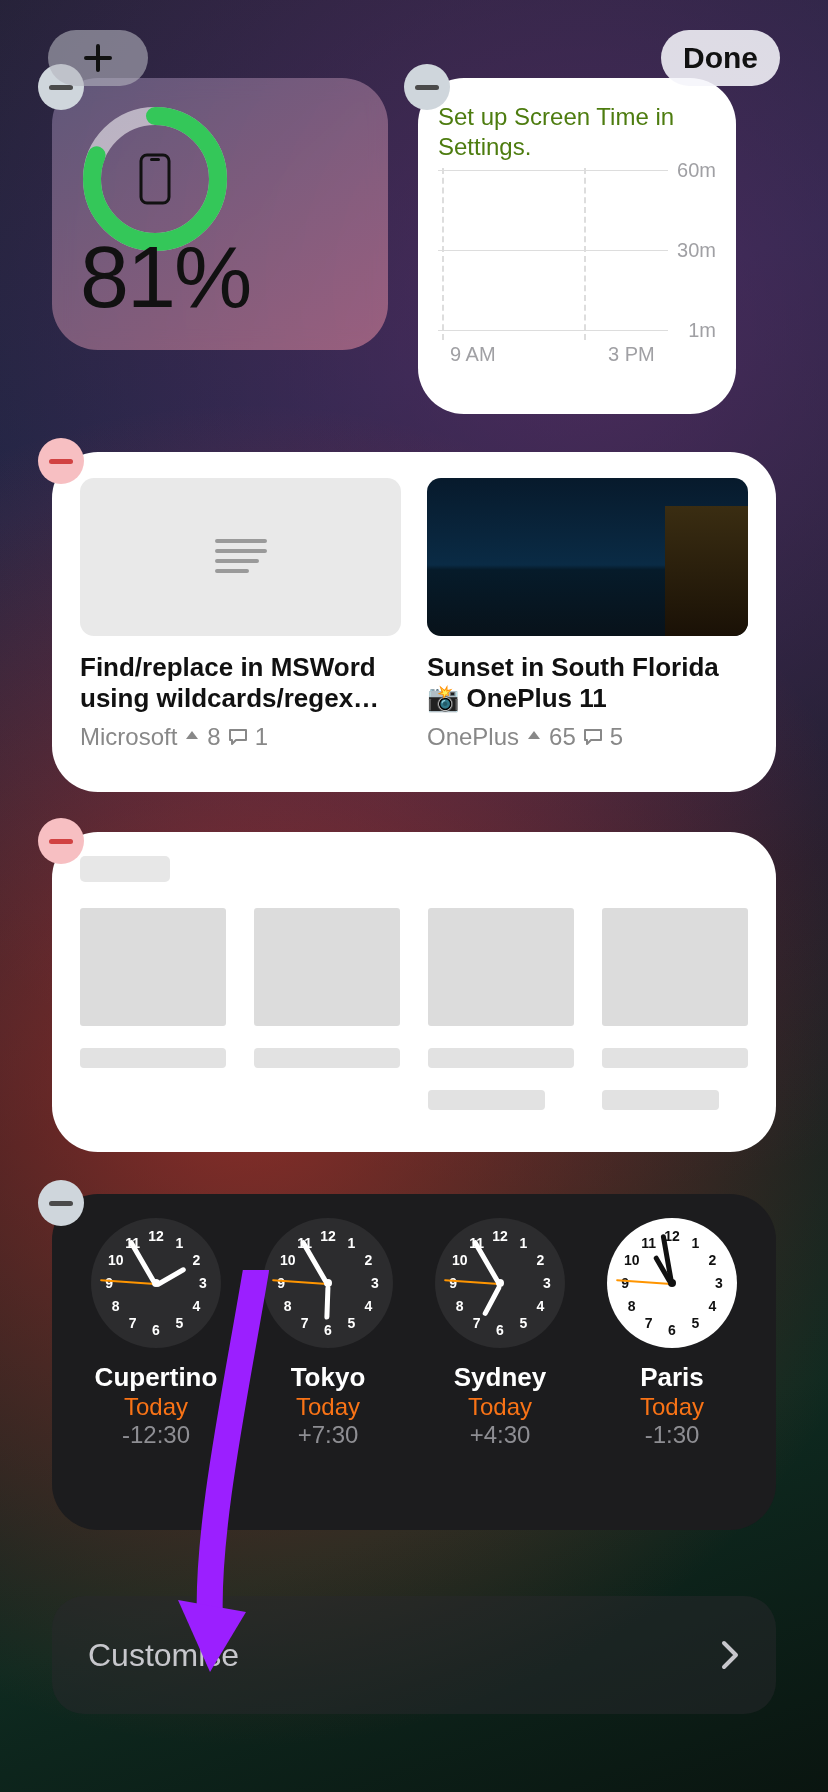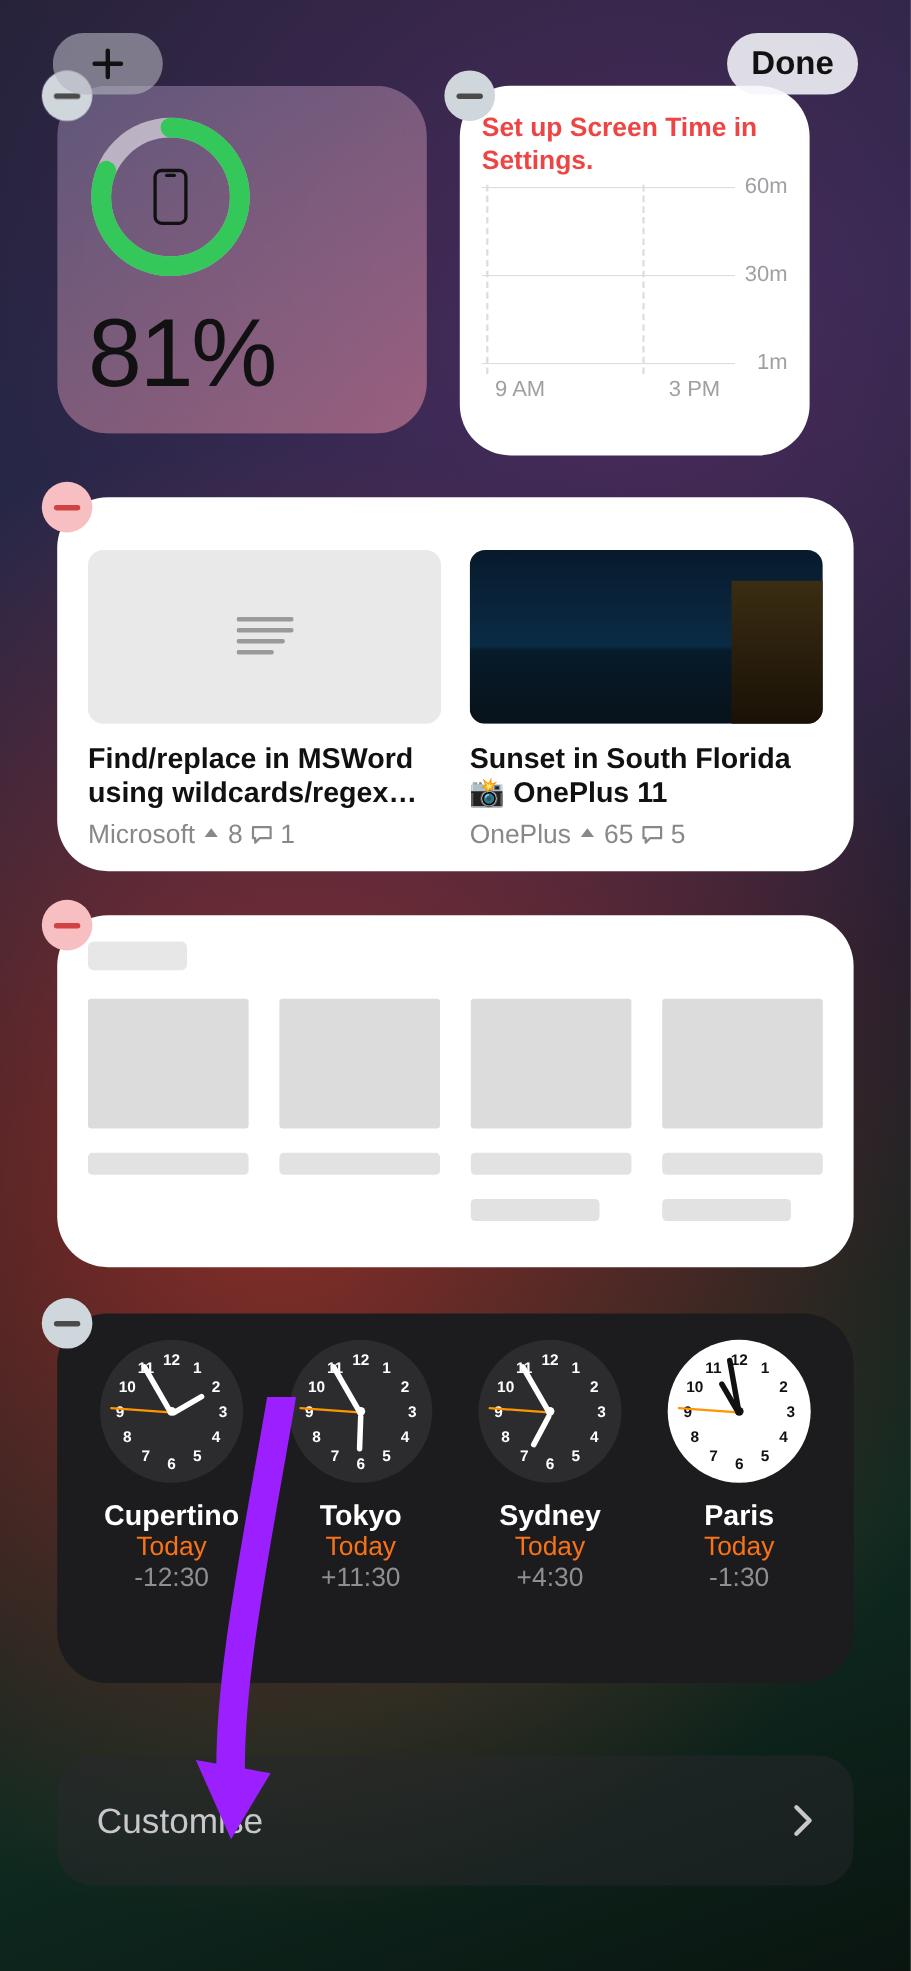--- a/index.html
+++ b/index.html
@@ -31,50 +31,50 @@
     position:absolute; width:46px; height:46px; border-radius:50%;
     background:#cfd6dc; display:flex; align-items:center; justify-content:center;
     z-index:5;
   }
   .minus-badge.pink { background:#f7bfc2; }
   .minus-bar { width:24px; height:5px; background:#4b4b4b; border-radius:3px; }
   .minus-badge.pink .minus-bar { background:#d14242; }
 
   
   .battery-widget {
-    position:absolute; top:78px; left:52px; width:336px; height:316px;
+    position:absolute; top:78px; left:52px; width:336px; height:272px;
     border-radius:46px;
     background: linear-gradient(150deg, rgba(140,130,170,0.55), rgba(230,140,160,0.55));
     backdrop-filter: blur(10px);
     padding: 22px 24px;
   }
   .ring-wrap { position:relative; width:150px; height:150px; margin-top:4px; margin-left:4px; }
   .ring-bg, .ring-fg { position:absolute; inset:0; }
   .phone-ic { position:absolute; left:50%; top:50%; transform:translate(-50%,-50%); }
   .battery-pct { position:absolute; bottom:22px; left:28px; font-size:88px; font-weight:400; letter-spacing:-2px; color:#111; }
 
   
   .screentime-widget {
     position:absolute; top:78px; left:418px; width:318px; height:336px;
     border-radius:46px; background:#fff; padding: 24px 20px 14px 20px;
   }
-  .st-text { font-size:24px; color:#ef4444; line-height:1.25;font-weight:bold; }
+  .st-text { font-size:24px; color:#4d7c0f; line-height:1.25; }
   .st-chart { position:relative; height:204px; }
   .st-gridline { position:absolute; left:0; right:48px; border-top:1px solid #ddd; }
   .st-ylabel { position:absolute; right:0; font-size:20px; color:#a0a0a4; transform:translateY(-50%); }
   .st-vline { position:absolute; top:6px; bottom:26px; border-left:2px dashed #ddd; }
   .st-xlabel { position:absolute; bottom:0; font-size:20px; color:#a0a0a4; }
 
   
   .posts-widget {
     position:absolute; top:452px; left:52px; right:52px; height:340px;
     border-radius:46px; background:#fff; padding:26px 28px;
   }
   .posts-row { display:flex; gap:26px; }
-  .post-col { flex:1; min-width:0;margin-top:22px; }
+  .post-col { flex:1; min-width:0; }
   .post-thumb { width:100%; height:158px; border-radius:14px; }
   .thumb-article { background:#e9e9e9; display:flex; align-items:center; justify-content:center; }
   .thumb-photo {
     background:
       radial-gradient(circle at 88% 28%, #e8d36a 0 12px, transparent 13px),
       linear-gradient(180deg, #071a2c 0%, #0a2b45 55%, #061b2a 58%, #08121a 100%);
     position:relative; overflow:hidden;
   }
   .thumb-photo::after{
     content:""; position:absolute; right:0; top:18%; bottom:0; width:26%;
@@ -305,21 +305,21 @@
           <div class="cnum" style="left: 14%; top: 50%;">9</div>
           <div class="cnum" style="left: 19%; top: 32%;">10</div>
           <div class="cnum" style="left: 32%; top: 19%;">11</div>
           <div class="hand hour" style="transform: rotate(92deg);"></div>
           <div class="hand min" style="transform: rotate(-120deg);"></div>
           <div class="hand sec" style="transform: rotate(-176deg);"></div>
           <div class="clock-center"></div>
         </div>
         <div class="city">Tokyo</div>
         <div class="day">Today</div>
-        <div class="offset">+11:30</div>
+        <div class="offset">+7:30</div>
       </div>
       <div class="clock-col">
         <div class="clock-face">
           <div class="cnum" style="left: 50%; top: 14%;">12</div>
           <div class="cnum" style="left: 68%; top: 19%;">1</div>
           <div class="cnum" style="left: 81%; top: 32%;">2</div>
           <div class="cnum" style="left: 86%; top: 50%;">3</div>
           <div class="cnum" style="left: 81%; top: 68%;">4</div>
           <div class="cnum" style="left: 68%; top: 81%;">5</div>
           <div class="cnum" style="left: 50%; top: 86%;">6</div>

